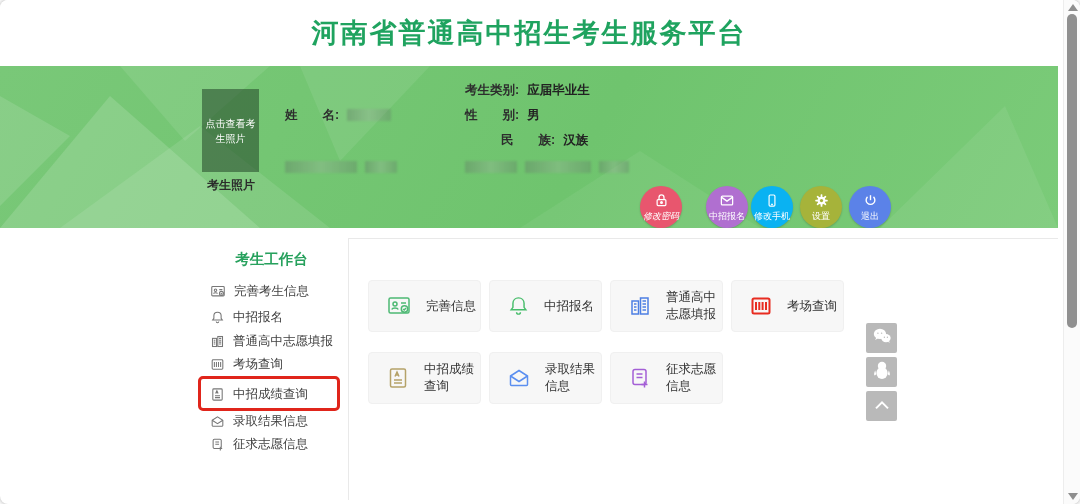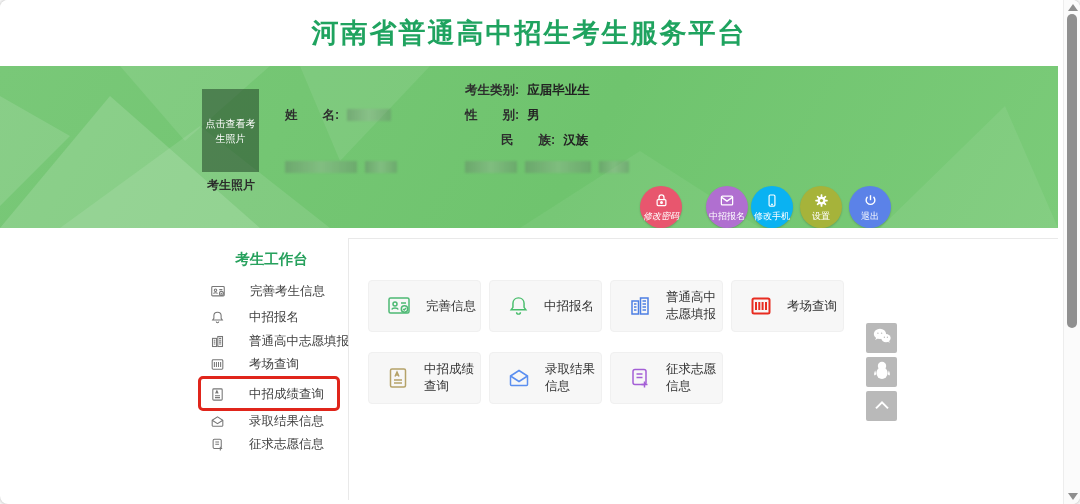--- a/index.html
+++ b/index.html
@@ -42,21 +42,21 @@
   .action-circle { position:absolute; top:120px; width:42px; height:42px; border-radius:50%;
     display:flex; flex-direction:column; align-items:center; justify-content:flex-start;
     cursor:pointer; box-shadow:0 1px 2px rgba(0,0,0,.18); }
   .action-circle .ic { margin-top:6px; height:17px; display:flex; align-items:center; }
   .action-circle .lbl { font-size:9px; color:#fff; margin-top:1px; white-space:nowrap; }
 
   
   .sidebar { position:absolute; left:195px; top:238px; width:153px; height:262px; }
   .sb-title { position:absolute; left:0; top:12px; width:153px; text-align:center;
     font-size:14.5px; font-weight:bold; color:#27a15d; }
-  .sb-item { position:absolute; left:15px; display:flex; align-items:center; gap:24px;
+  .sb-item { position:absolute; left:15px; display:flex; align-items:center; gap:8px;
     height:20px; font-size:12.5px; color:#404040; cursor:pointer; white-space:nowrap; }
   .sb-item .si { color:#777; display:flex; align-items:center; }
   .hl-box { position:absolute; left:3px; top:138px; width:142px; height:35px;
     border:3px solid #e0251b; border-radius:5px; }
 
   
   .divider-h { position:absolute; left:348px; top:238px; width:710px; height:1px; background:#e9e9e9; }
   .divider-v { position:absolute; left:348px; top:238px; width:1px; height:262px; background:#e9e9e9; }
   .card { position:absolute; width:113px; height:52px; background:#f7f7f7; border:1px solid #f0f0f0;
     border-radius:4px; display:flex; align-items:center; cursor:pointer; }

